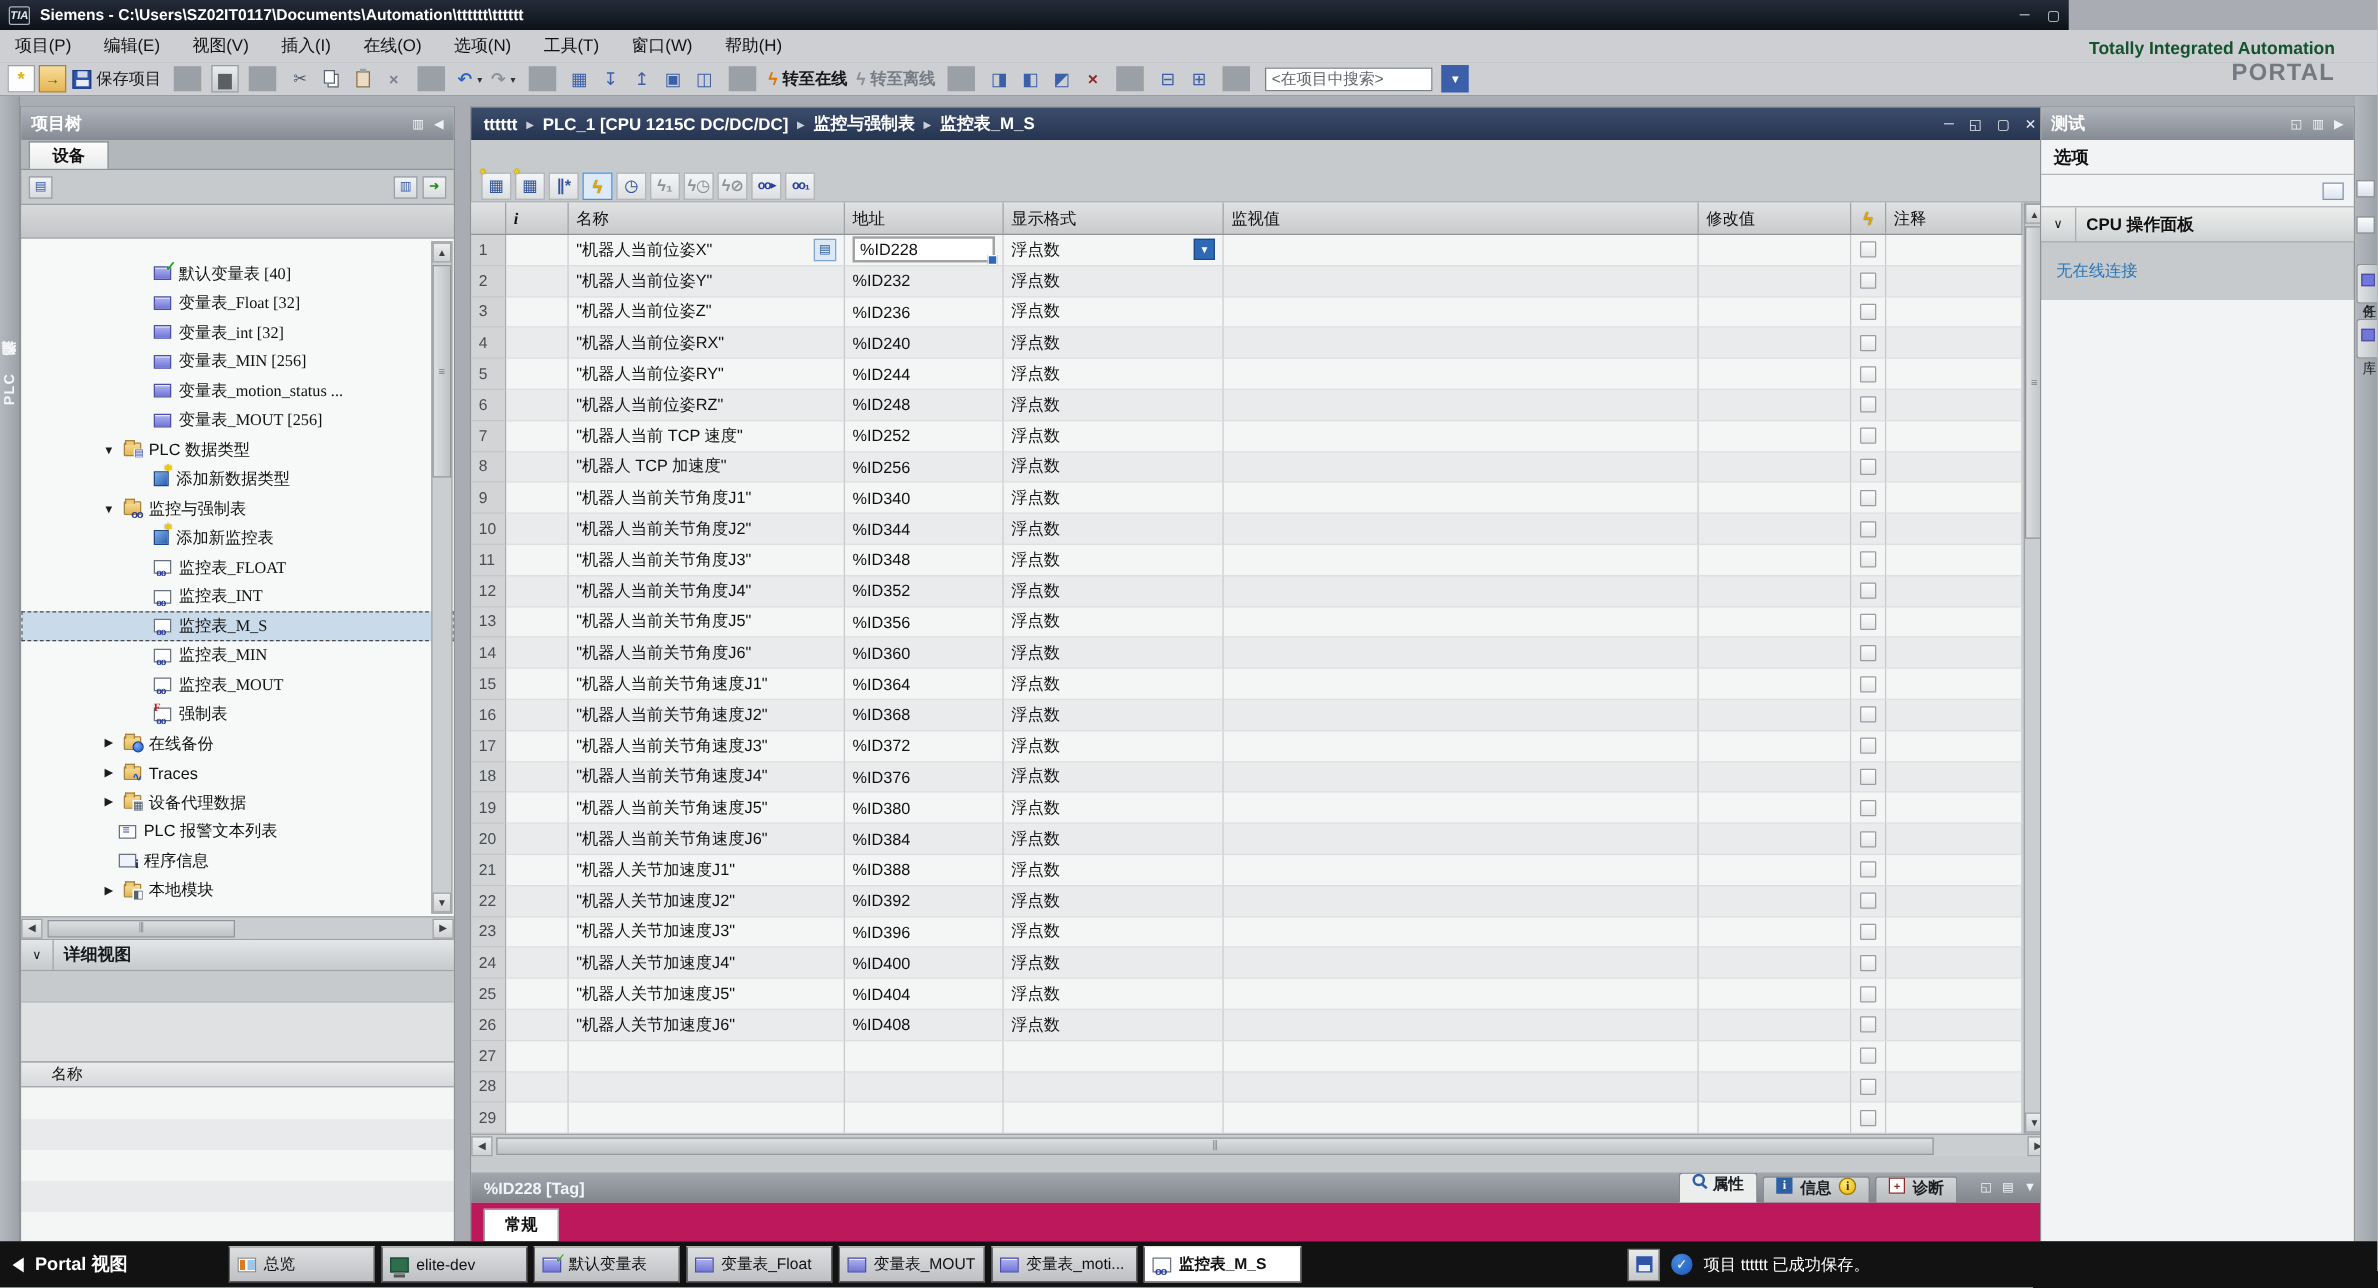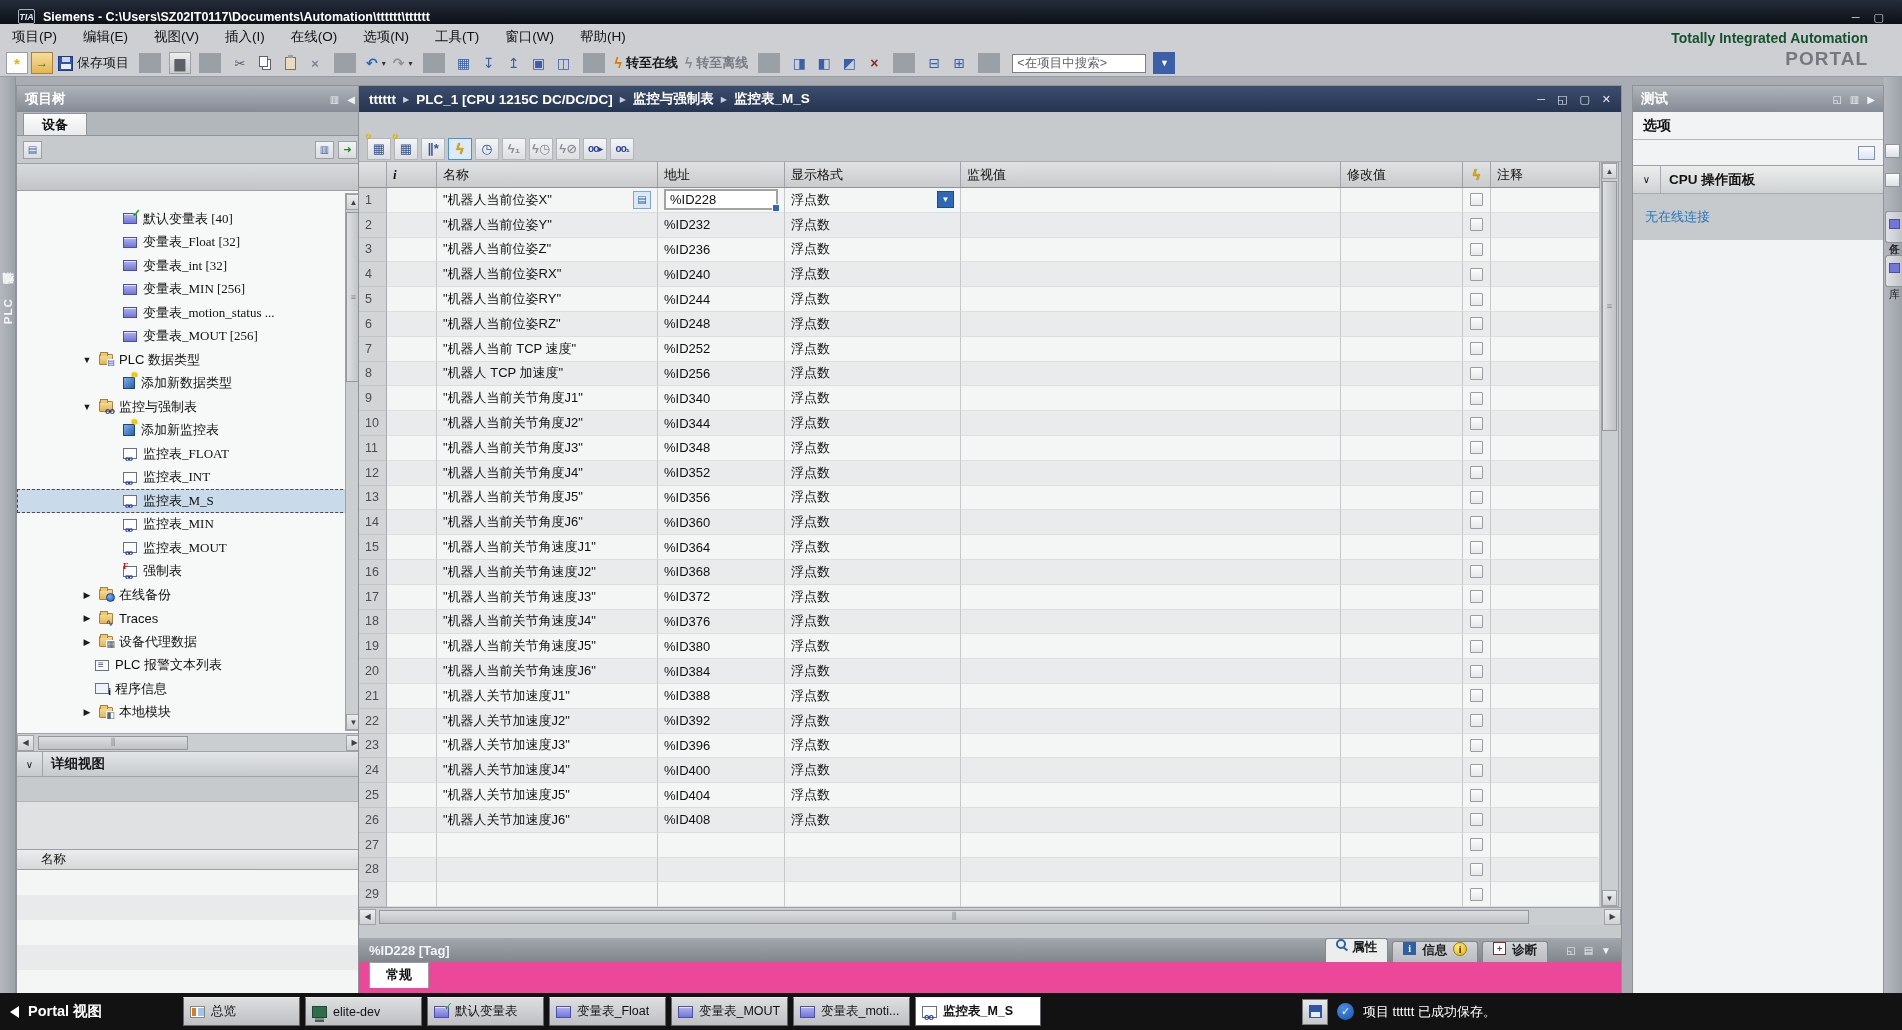--- a/index.html
+++ b/index.html
@@ -1,22 +1,22 @@
 <!DOCTYPE html>
 <html><head>
 <meta charset="utf-8">
 <style>
 * { box-sizing:border-box; margin:0; padding:0; }
 html,body { width:1902px; height:1030px; overflow:hidden; }
 body { font-family:"Liberation Sans","DejaVu Sans",sans-serif; background:#a9adb3; position:relative; color:#111; }
 
 
-.titlebar { position:absolute; left:0; top:0; width:1902px; height:24px;
-  background:linear-gradient(#252c3a,#0c1118); color:#fff; display:flex; align-items:flex-end;
-  padding:0 18px; gap:8px; font-size:12.5px; font-weight:bold; }
+.titlebar { position:absolute; left:0; top:0; width:1655px; height:24px;
+  background:linear-gradient(#252c3a,#0c1118); color:#fff; display:flex; align-items:center;
+  padding:0 7px; gap:8px; font-size:12.5px; font-weight:bold; }
 .tia-logo { width:17px; height:15px; border:1px solid #aab2c2; border-radius:2px; color:#dfe5ee;
   font-size:9px; display:flex; align-items:center; justify-content:center; font-style:italic; }
 .win-btns { margin-left:auto; display:flex; gap:14px; color:#d6dae0; font-size:11px; font-weight:normal; }
 .win-btns span { cursor:default; }
 
 
 .menubar { position:absolute; left:0; top:24px; width:1902px; height:26px; background:#cdcfd2;
   display:flex; align-items:center; padding:0 12px; gap:26px; font-size:13.5px; }
 .menu-item { cursor:default; }
 
@@ -127,21 +127,21 @@
   display:flex; align-items:center; font-weight:bold; font-size:13.5px; color:#16181c; flex:none; }
 .dtoggle { width:26px; align-self:stretch; border-right:1px solid #9fa3a7; display:flex; align-items:center; justify-content:center; font-size:10px; font-weight:normal; }
 .dhead .t { padding-left:8px; }
 .dgray { height:24px; background:#c6cacd; flex:none; }
 .dlight { height:48px; background:#dfe1e3; border-top:1px solid #b0b4b8; flex:none; }
 .dnamehead { height:21px; background:linear-gradient(#ebeced,#d6d8da); border-top:1px solid #9aa0a6; border-bottom:1px solid #9aa0a6;
   display:flex; align-items:center; padding-left:24px; font-size:12.5px; flex:none; }
 .drows { flex:1; background:repeating-linear-gradient(180deg,#f4f5f5 0 25px,#e9eaeb 25px 50px); }
 
 
-#mainPanel { left:358px; width:1264px; }
+#mainPanel { left:376px; width:1264px; }
 .bchead { height:26px; background:linear-gradient(#3d4d6d,#253450); color:#fff; display:flex; align-items:center;
   padding:0 10px; gap:7px; font-size:13.5px; font-weight:bold; flex:none; }
 .bc-arrow { font-size:8px; color:#c8cedb; }
 .bchead .pbtns { margin-left:auto; display:flex; gap:12px; font-size:11px; color:#e6eaf2; font-weight:normal; }
 .edgap { height:24px; background:#c6cacd; flex:none; }
 .wtool { height:26px; display:flex; align-items:center; gap:3px; padding:0 8px; border-bottom:1px solid #a8acb0; flex:none; }
 .wti { min-width:24px; height:22px; display:flex; align-items:center; justify-content:center;
   border:1px solid #b2b5b9; background:linear-gradient(#f4f5f6,#dcdee0); font-size:13px; font-weight:bold;
   color:#31549c; position:relative; padding:0 2px; }
 .wti.active { background:#dcebf7; border:1px solid #4a90d9; }
@@ -185,21 +185,21 @@
 .insp-btns { display:flex; gap:8px; align-self:center; margin-left:18px; color:#eef1f5; font-size:10px; }
 .tico { width:13px; height:13px; flex:none; position:relative; }
 .tico-prop { border:2px solid #2f5fa5; border-radius:50%; width:10px; height:10px; background:#e8f0fa; }
 .tico-prop::after { content:""; position:absolute; right:-4px; bottom:-3px; width:5px; height:2px; background:#2f5fa5; transform:rotate(40deg); }
 .tico-info { background:#2f5fa5; color:#fff; font-family:"Liberation Serif",serif; font-weight:bold;
   font-size:10px; display:flex; align-items:center; justify-content:center; }
 .tico-diag { background:#fff; border:1px solid #8a2a2a; color:#8a2a2a; font-size:9px; display:flex; align-items:center; justify-content:center; }
 .ibadge { width:14px; height:14px; border-radius:50%; background:radial-gradient(circle at 35% 30%,#ffe97a,#e8b400);
   border:1px solid #9a7800; color:#3a3000; font-size:10px; font-family:"Liberation Serif",serif; font-weight:bold;
   display:flex; align-items:center; justify-content:center; }
-.subtabrow { height:31px; background:#ec4899; display:flex; align-items:flex-start; padding-left:10px; flex:none; }
+.subtabrow { height:31px; background:#be185d; display:flex; align-items:flex-end; padding-left:10px; flex:none; }
 .subtab { background:#fff; border:1px solid #9a9ea3; border-bottom:none; padding:3px 16px 4px; font-weight:bold; font-size:13px; }
 
 
 #taskPanel { left:1632px; width:252px; }
 .opt { height:28px; background:#f2f3f4; border-bottom:1px solid #b4b7ba; display:flex; align-items:center;
   padding:0 10px; font-weight:bold; font-size:14px; flex:none; }
 .opt2 { height:26px; background:#f2f3f4; border-bottom:1px solid #9fa3a7; display:flex; justify-content:flex-end;
   align-items:center; padding:0 8px; flex:none; }
 .palette { width:17px; height:14px; border:1px solid #7d92b5; background:linear-gradient(#fdfdfd,#dbe4f0); }
 .sect { height:28px; background:linear-gradient(#eceded,#cfd2d4); border-bottom:1px solid #a8abaf;

